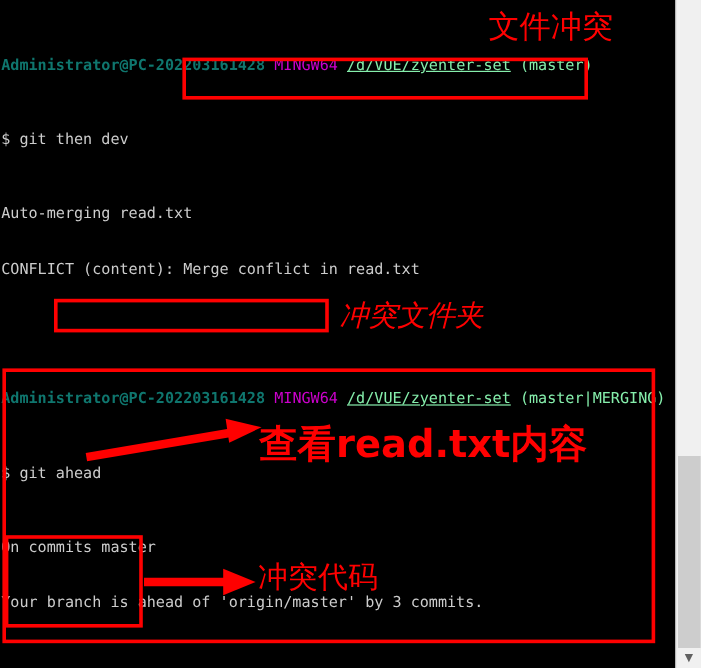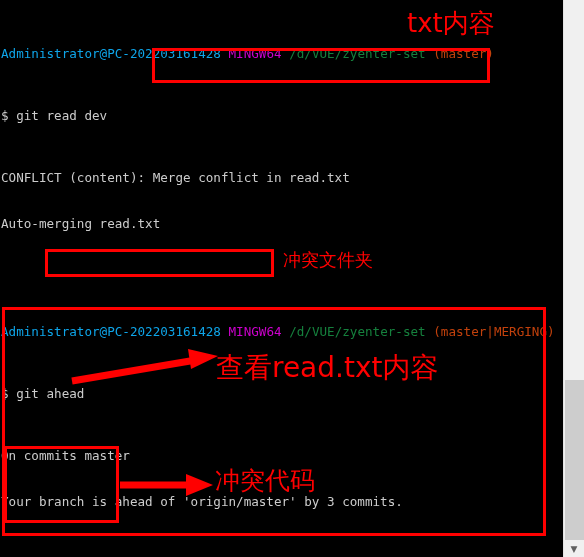--- a/index.html
+++ b/index.html
@@ -35,24 +35,24 @@
     overflow: hidden;
     white-space: pre;
     padding-left: 1px;
     box-sizing: border-box;
   }
   .ln {
     height: 15.45px;
     white-space: pre;
     font-family: "DejaVu Sans Mono", monospace;
   }
-  .c-green   { color: #0ea5e9; }
+  .c-green   { color: #0f766e; font-weight: bold; }
   .c-magenta { color: #cc00cc; }
-  .c-yellow  { color: #15803d; }
-  .c-teal    { color: #c2410c; }
+  .c-yellow  { color: #86efac; text-decoration: underline; }
+  .c-teal    { color: #86efac; }
   .c-white   { color: #cccccc; }
 
   
   #scrollbar {
     position: absolute;
     right: 0;
     top: 0;
     width: 21px;
     height: 557px;
     background: #f0f0f0;
@@ -100,37 +100,37 @@
   .anno-arrow {
     position: absolute;
     pointer-events: none;
   }
   #box-merge-result   { left: 152px; top: 48px;  width: 338px; height: 35px; }
   #box-both-modified  { left: 45px;  top: 249px; width: 229px; height: 28px; }
   #box-cat-output     { left: 2px;   top: 307px; width: 544px; height: 229px; }
   #box-conflict-code  { left: 4px;   top: 446px; width: 115px; height: 77px; }
 
   #label-file-conflict { left: 407px; top: 10px;  font-size: 26px; }
-  #label-conflict-dir  { left: 283px; top: 251px; font-size: 18px; }
-  #label-view-read     { left: 216px; top: 354px; font-size: 28px; }
+  #label-conflict-dir  { left: 283px; top: 251px; font-size: 24px; font-style: italic; }
+  #label-view-read     { left: 216px; top: 354px; font-size: 32px; font-weight: bold; }
   #label-conflict-code { left: 215px; top: 468px; font-size: 25px; }
 </style>
 </head>
 <body>
 
 <div id="screen">
 
   <div id="terminal">
 
     <div class="ln"><span class="c-green">Administrator@PC-202203161428</span> <span class="c-magenta">MINGW64</span> <span class="c-yellow">/d/VUE/zyenter-set</span> <span class="c-teal">(master)</span></div>
 
-    <div class="ln"><span class="c-white">$</span> <span class="c-white">git read dev</span></div>
+    <div class="ln"><span class="c-white">$</span> <span class="c-white">git then dev</span></div>
 
+    <div class="ln c-white">Auto-merging read.txt</div>
     <div class="ln c-white">CONFLICT (content): Merge conflict in read.txt</div>
-    <div class="ln c-white">Auto-merging read.txt</div>
     <div class="ln">&nbsp;</div>
 
     <div class="ln"><span class="c-green">Administrator@PC-202203161428</span> <span class="c-magenta">MINGW64</span> <span class="c-yellow">/d/VUE/zyenter-set</span> <span class="c-teal">(master|MERGING)</span></div>
 
     <div class="ln"><span class="c-white">$</span> <span class="c-white">git ahead</span></div>
 
     <div class="ln c-white">On commits master</div>
     <div class="ln c-white">Your branch is ahead of 'origin/master' by 3 commits.</div>
     
     
@@ -182,18 +182,18 @@
   <svg class="anno-arrow" style="left:70px; top:348px; width:150px; height:40px;" viewBox="0 0 150 40">
     <line x1="2" y1="33" x2="126" y2="12" stroke="#ff0000" stroke-width="7"></line>
     <polygon points="148,8 118,1 121,21" fill="#ff0000"></polygon>
   </svg>
 
   <svg class="anno-arrow" style="left:120px; top:472px; width:95px; height:26px;" viewBox="0 0 95 26">
     <line x1="0" y1="13" x2="72" y2="13" stroke="#ff0000" stroke-width="7"></line>
     <polygon points="93,13 66,2 66,24" fill="#ff0000"></polygon>
   </svg>
 
-  <div class="anno-text" id="label-file-conflict">txt内容</div>
+  <div class="anno-text" id="label-file-conflict">文件冲突</div>
   <div class="anno-text" id="label-conflict-dir">冲突文件夹</div>
   <div class="anno-text" id="label-view-read">查看read.txt内容</div>
   <div class="anno-text" id="label-conflict-code">冲突代码</div>
 
 </div>
 
 </body></html>

